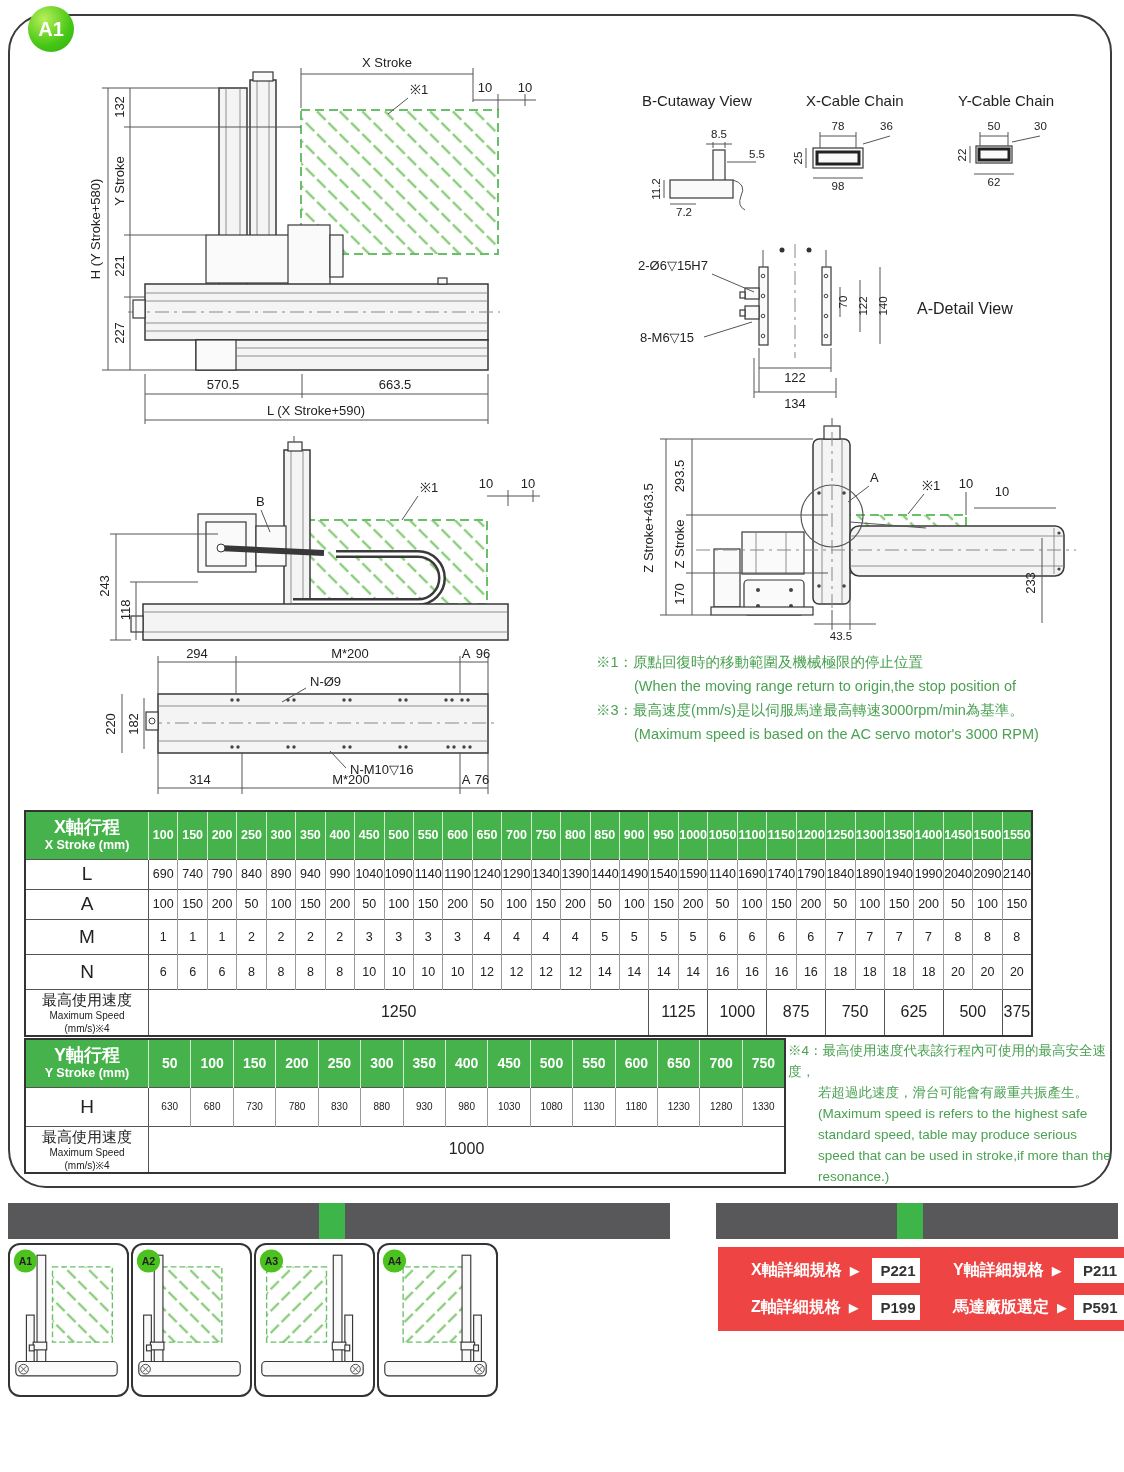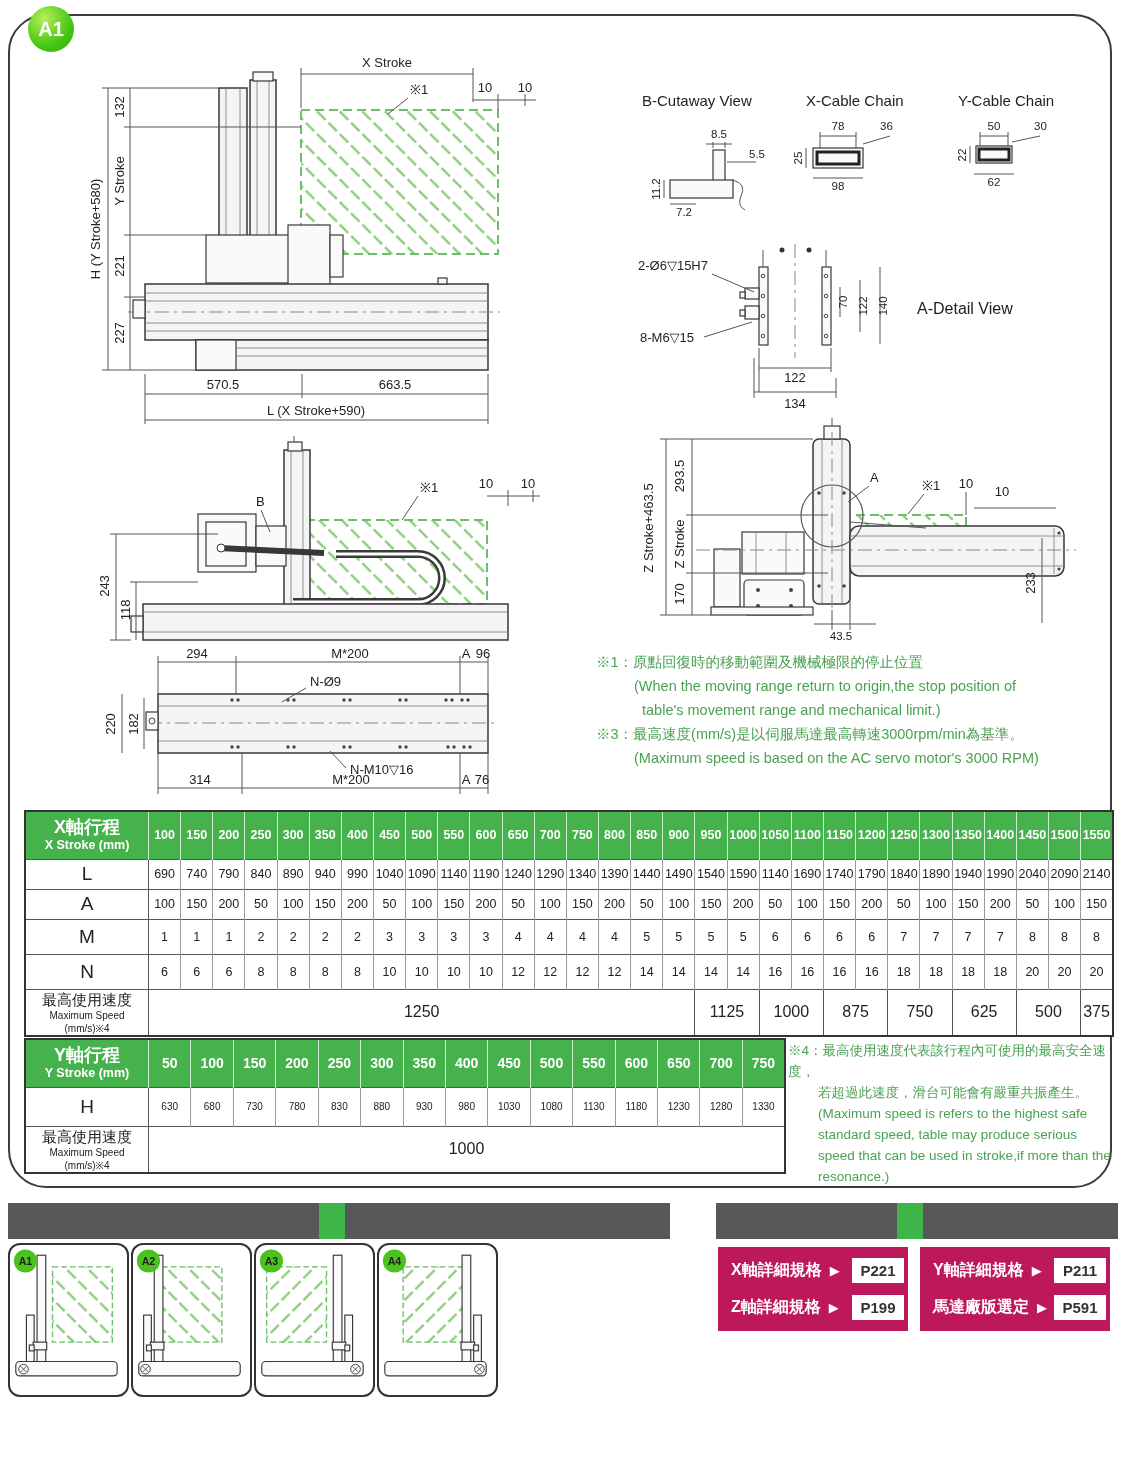--- a/index.html
+++ b/index.html
@@ -19,21 +19,21 @@
   .inl{stroke:#777;stroke-width:.8;fill:none;}
   .dash{stroke:#888;stroke-width:1;stroke-dasharray:14 5 3 5;fill:none;}
   .hatch{fill:url(#hatchp);stroke:#6abf69;stroke-width:2;stroke-dasharray:9 5;}
   .hatch-s{fill:url(#hatchp);stroke:#6abf69;stroke-width:1.4;stroke-dasharray:6 3;}
   .notes{color:#4aa152;font-size:14.5px;line-height:24px;}
   .notes .l1{padding-left:38px;} .notes .l2{padding-left:46px;}
   .note4{color:#4aa152;font-size:13.5px;line-height:21px;}
   .note4 .l1{padding-left:30px;}
   
   table{border-collapse:collapse;table-layout:fixed;background:#fff;}
-  .xt{width:1090px;border:2px solid #333;}
+  .xt{width:1009px;border:2px solid #333;}
   .yt{width:762px;border:2px solid #333;}
   th,td{padding:0;text-align:center;vertical-align:middle;}
   .corner{width:122px;background:#45b24b;color:#fff;}
   .corner .t1{font-size:18px;font-weight:bold;line-height:21px;}
   .corner .t2{font-size:12.5px;line-height:15px;}
   .hrow{height:48px;}
   .hrow td{background:#45b24b;color:#fff;font-weight:bold;font-size:12.5px;
            border-left:1px solid rgba(255,255,255,.75);}
   .yt .hrow td{font-size:14px;}
   .vrow{height:30px;} .vrow2{height:35px;} .srow{height:46px;}
@@ -45,21 +45,21 @@
   .sp{font-size:16px;border-left:1px solid #555;}
   .spl .s1{font-size:15px;line-height:19px;} .spl .s2{font-size:10px;line-height:13px;}
   
   .bar{position:absolute;height:36px;background:#58585a;display:flex;align-items:center;flex-direction:column;}
   .bar .gsq{width:26px;height:36px;background:#3db549;margin-right:14px;flex:none;}
   .bar .zh{color:#fff;font-size:20px;font-weight:bold;margin-right:16px;white-space:nowrap;}
   .bar .en{color:#fff;font-size:17px;font-weight:bold;white-space:nowrap;}
   
   .thumb{position:absolute;width:117px;height:150px;border:2px solid #333;border-radius:12px;background:#fff;}
   
-  .acc-btn{position:absolute;width:190px;height:47px;background:#be185d;display:flex;align-items:center;cursor:pointer;}
+  .acc-btn{position:absolute;width:190px;height:47px;background:#ef4444;display:flex;align-items:center;cursor:pointer;padding-left:20px;}
   .abl{color:#fff;font-size:16px;font-weight:bold;margin-left:13px;white-space:nowrap;}
   .tri{color:#fff;font-size:13px;margin-left:8px;}
   .pg{margin-left:auto;margin-right:4px;width:52px;height:25px;background:#fff;color:#333;
       font-size:15px;font-weight:bold;display:flex;align-items:center;justify-content:center;}
 </style>
 </head>
 <body>
 
 <div class="page">
 
@@ -395,21 +395,20 @@
       <text class="dt" x="102" y="136" text-anchor="middle">314</text>
       <text class="dt" x="253" y="136" text-anchor="middle">M*200</text>
       <text class="dt" x="368" y="136" text-anchor="middle">A</text>
       <text class="dt" x="384" y="136" text-anchor="middle">76</text>
     </g>
   </svg>
 
   <div class="abs notes" style="left:596px;top:650px;width:524px">
     <div>※1：原點回復時的移動範圍及機械極限的停止位置</div>
     <div class="l1">(When the moving range return to origin,the stop position of</div>
-    <div class="l2">table's movement range and mechanical limit.)</div>
     <div>※3：最高速度(mm/s)是以伺服馬達最高轉速3000rpm/min為基準。</div>
     <div class="l1">(Maximum speed is based on the AC servo motor's 3000 RPM)</div>
   </div>
 
   <table class="xt abs" style="left:24px;top:810px">
     <tbody>
         <tr class="hrow">
       <th class="corner">
         <div class="t1">X軸行程</div>
         <div class="t2">X Stroke (mm)</div>

